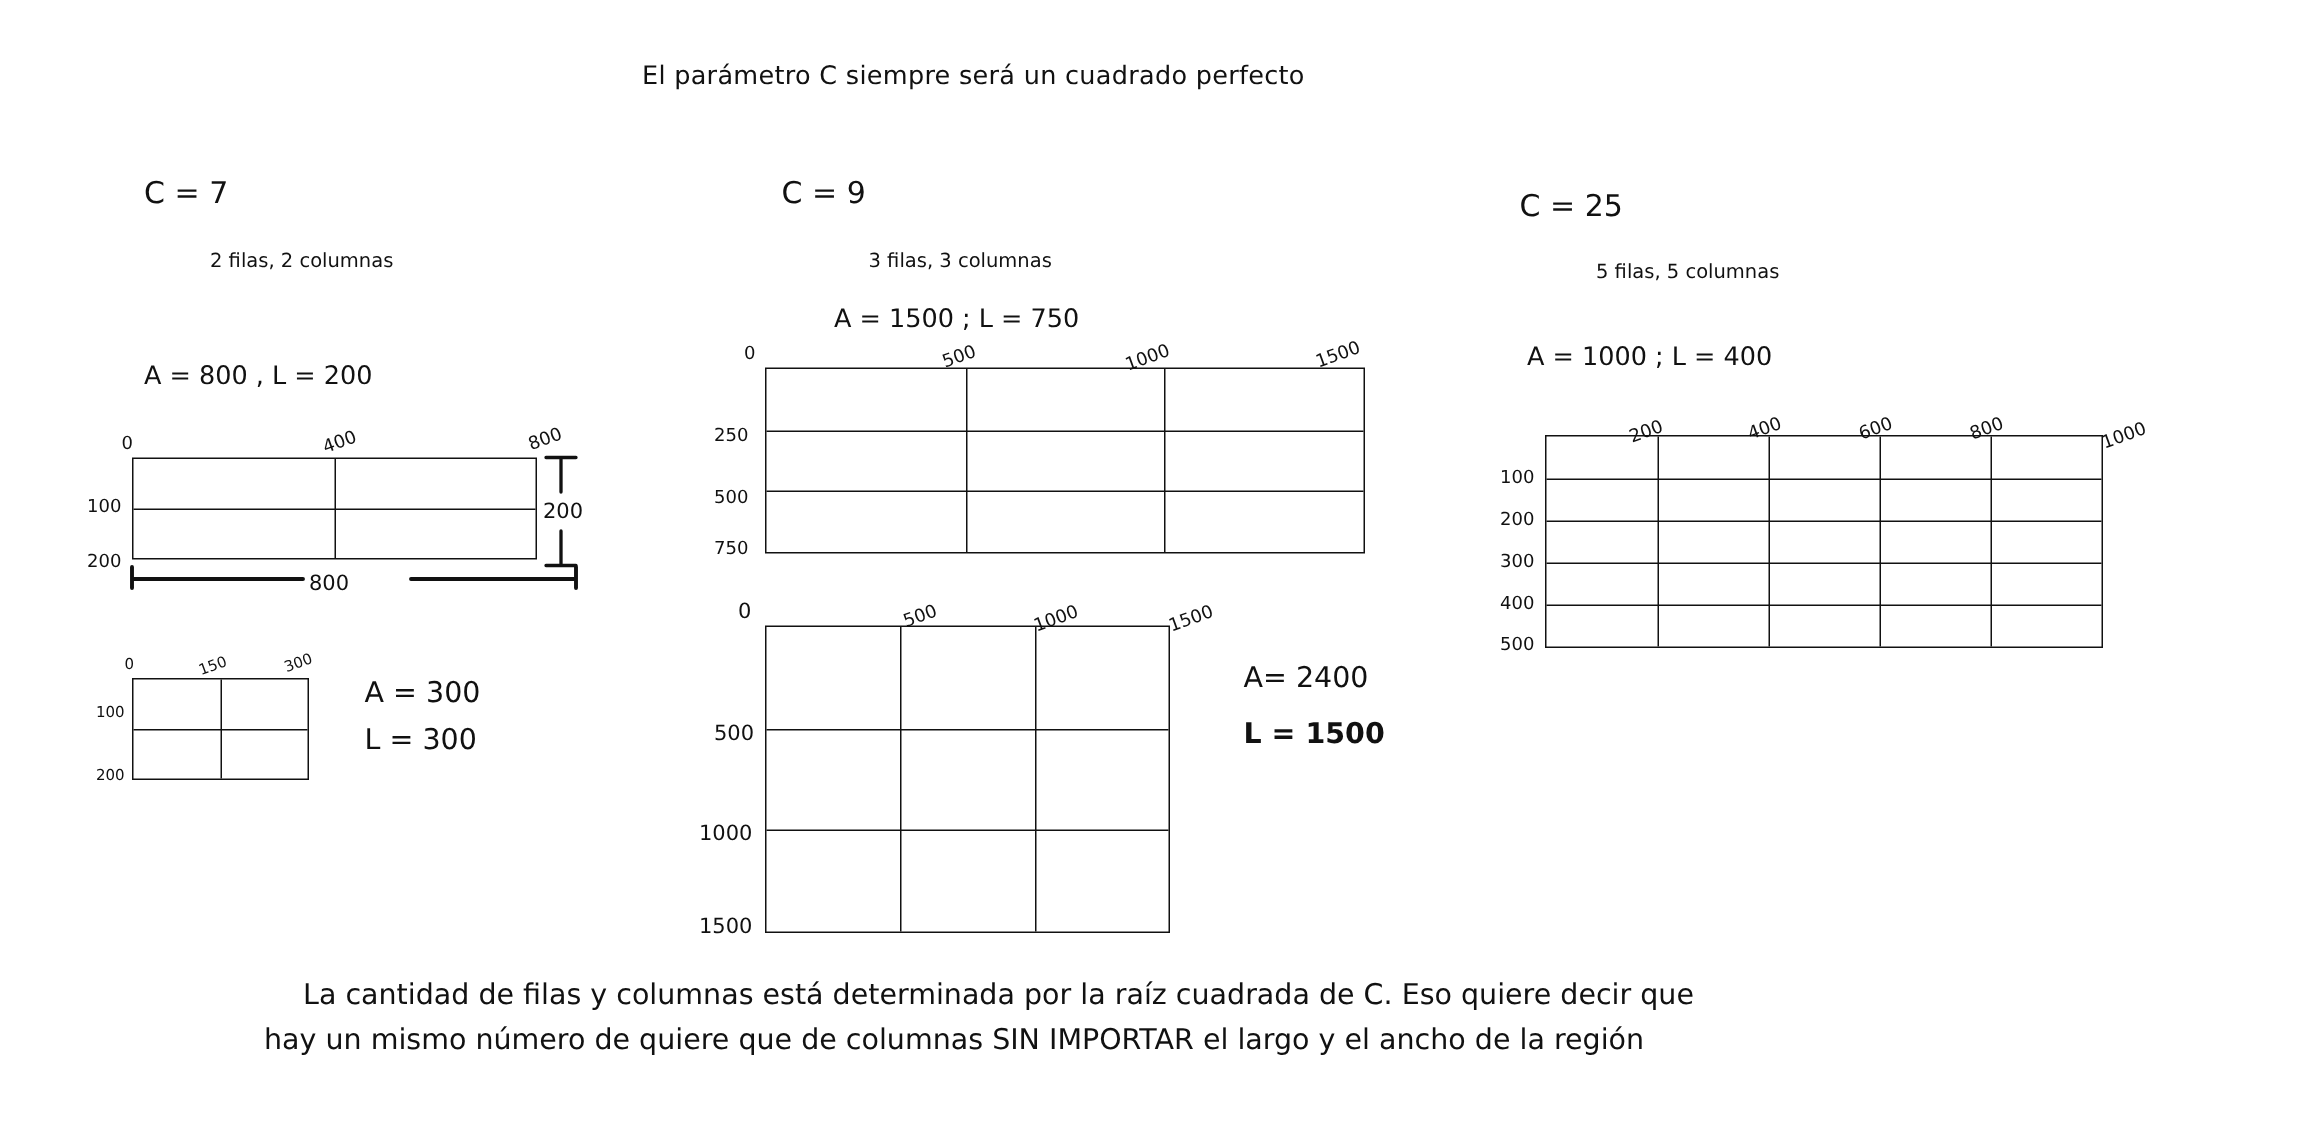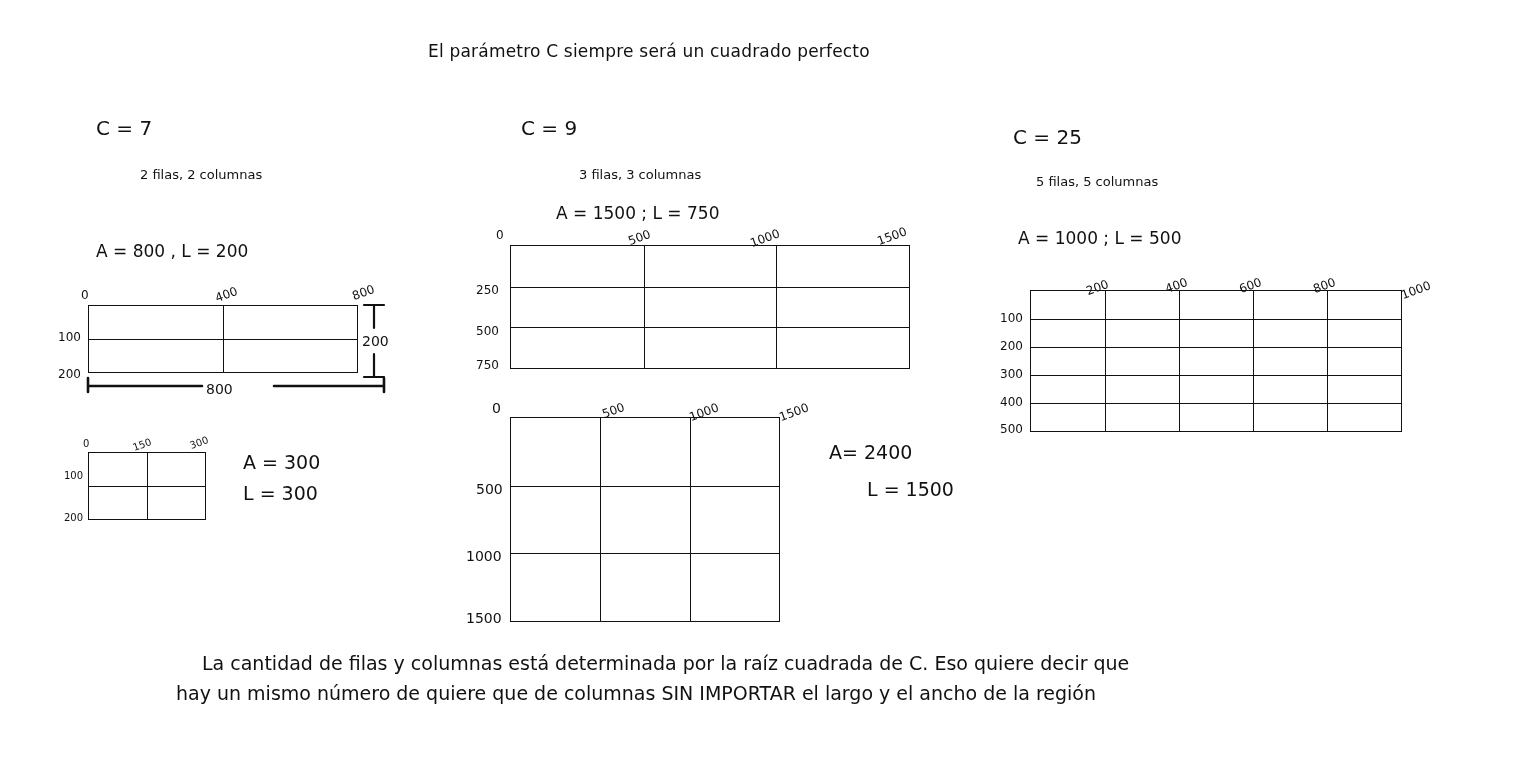--- a/index.html
+++ b/index.html
@@ -156,26 +156,26 @@
 </div>
 <div class="abs tick" style="left:492px; top:400px; font-size:14px;">0</div>
 <div class="abs tick-rot" style="left:605px; top:407px;">500</div>
 <div class="abs tick-rot" style="left:692px; top:410px;">1000</div>
 <div class="abs tick-rot" style="left:782px; top:410px;">1500</div>
 <div class="abs tick" style="left:476px; top:481px; font-size:14px;">500</div>
 <div class="abs tick" style="left:466px; top:548px; font-size:14px;">1000</div>
 <div class="abs tick" style="left:466px; top:610px; font-size:14px;">1500</div>
 
 <div class="abs al-label-big" style="left:829px; top:441px;">A= 2400</div>
-<div class="abs al-label-big" style="left:867px; top:478px;">L = 1500</div>
+<div class="abs al-label-big" style="left:829px; top:478px;font-weight:bold;">L = 1500</div>
 
 <div class="abs c-label" style="left:1013px; top:125px;">C = 25</div>
-<div class="abs sub-label" style="left:1036px; top:174px;">5 filas, 5 columnas</div>
+<div class="abs sub-label" style="left:1064px; top:174px;">5 filas, 5 columnas</div>
 
-<div class="abs al-label" style="left:1018px; top:228px;">A = 1000  ;   L = 500</div>
+<div class="abs al-label" style="left:1018px; top:228px;">A = 1000  ;   L = 400</div>
 
 <div class="grid thin" style="left:1030px; top:290px; width:372px; height:142px;">
   <div class="gline-v" style="left:20%;"></div>
   <div class="gline-v" style="left:40%;"></div>
   <div class="gline-v" style="left:60%;"></div>
   <div class="gline-v" style="left:80%;"></div>
   <div class="gline-h" style="top:20%;"></div>
   <div class="gline-h" style="top:40%;"></div>
   <div class="gline-h" style="top:60%;"></div>
   <div class="gline-h" style="top:80%;"></div>

